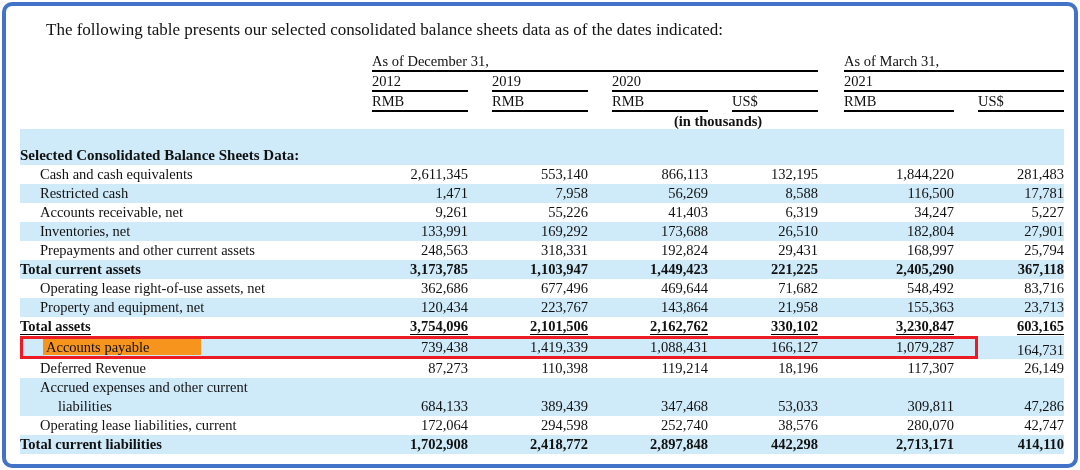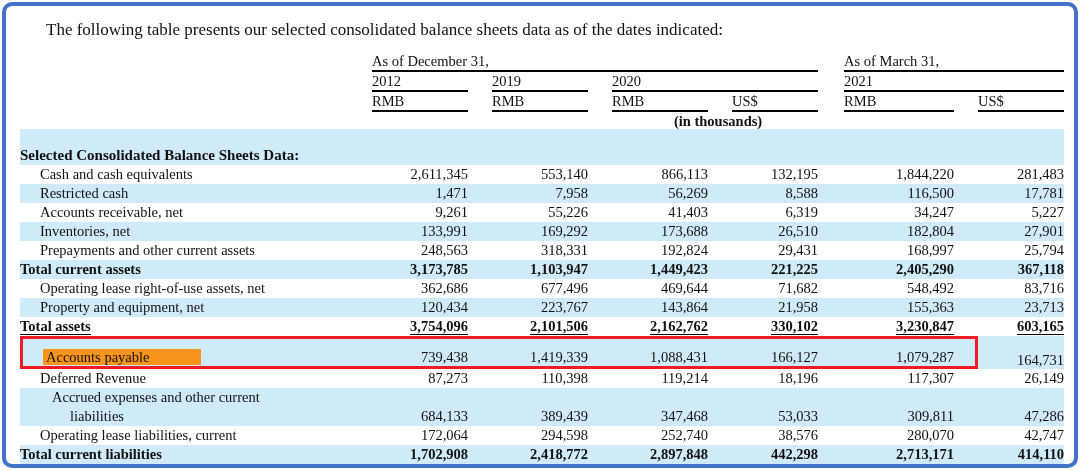--- a/index.html
+++ b/index.html
@@ -24,22 +24,22 @@
   .lbl{padding-left:20px;}
   .lbl0{font-weight:bold;}
   .blue{background:var(--stripe);}
   .bold td{font-weight:bold;}
   .section td{font-weight:bold;font-size:15px;line-height:20px;height:36px;}
   .u{border-bottom:1.5px solid #000;}
   .hl{background:var(--orange);padding:0 52px 0 3px;}
   .rb{border-top:3px solid var(--red);border-bottom:3px solid var(--red);}
   .rb-l{border-left:3px solid var(--red);}
   .rb-r{border-right:3px solid var(--red);}
-  tr.redrow td{line-height:17px;height:33px;}
-  .wrapcell{padding-left:32px;}
+  tr.redrow td{line-height:17px;height:23px;}
+  .wrapcell{padding-left:20px;}
   .wrapcell .wrap{display:inline-block;max-width:248px;padding-left:18px;text-indent:-18px;line-height:19px;}
   tr.tall td{height:38px;}
 </style>
 </head>
 <body>
 
 <div class="frame">
   <div class="content">
     <p class="intro">The following table presents our selected consolidated balance sheets data as of the dates indicated:</p>
 

